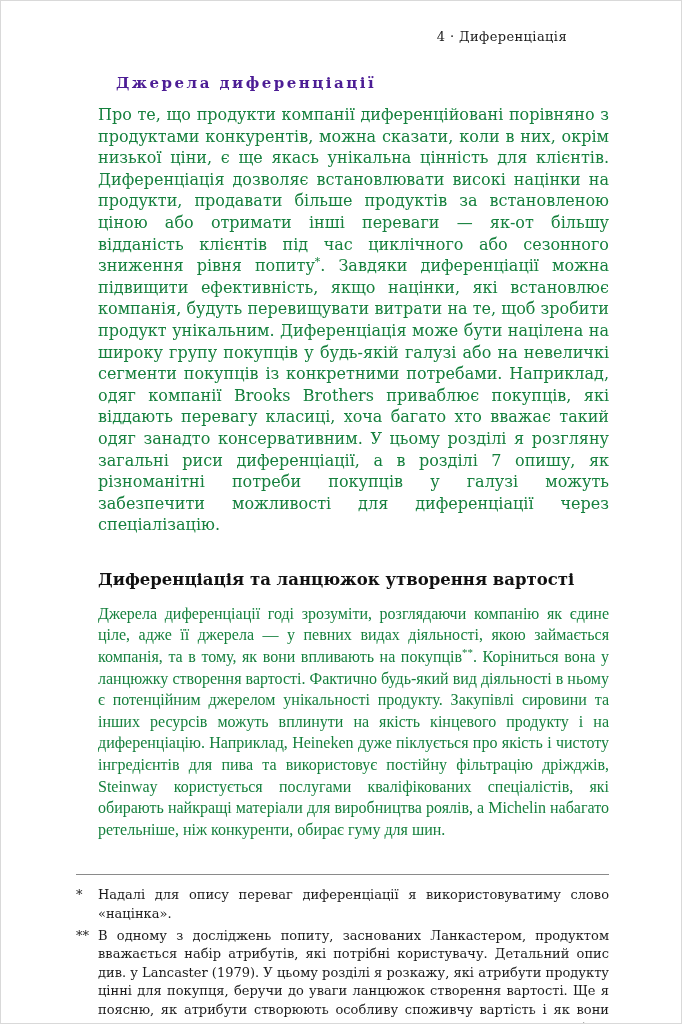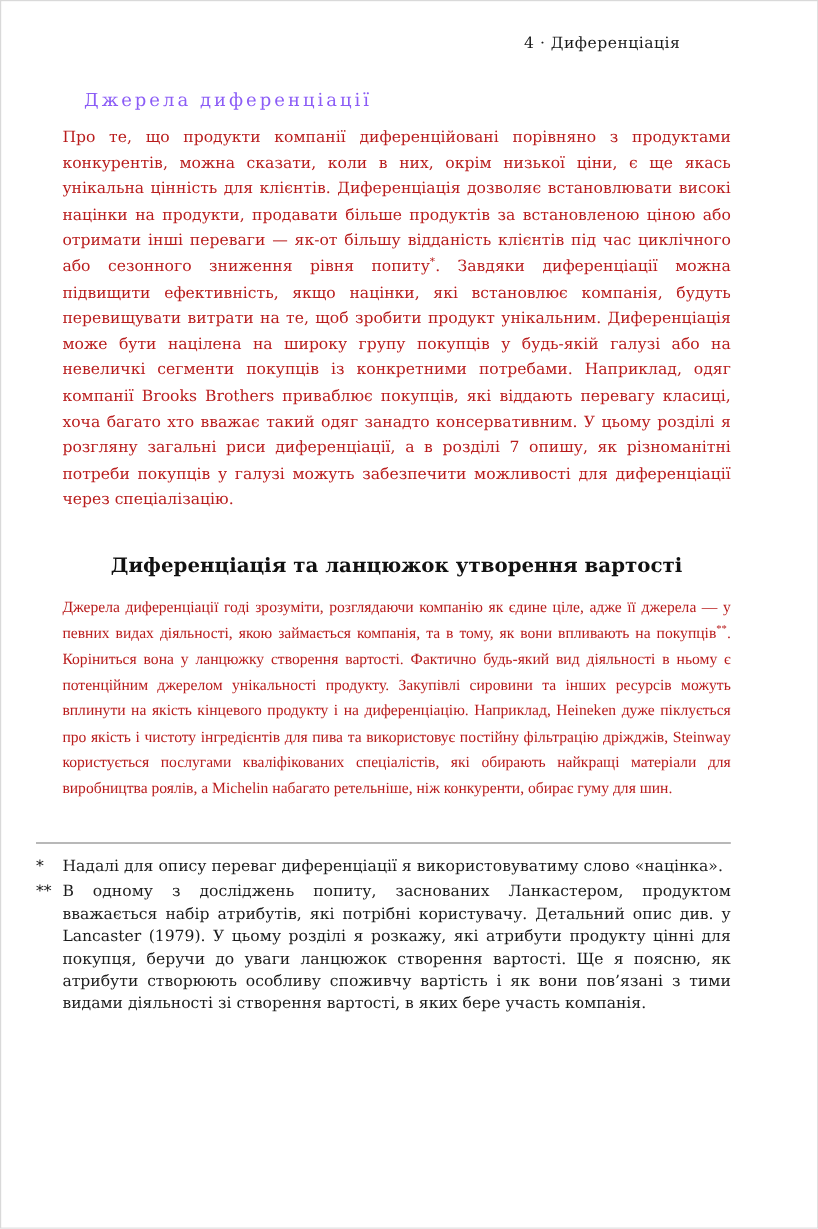--- a/index.html
+++ b/index.html
@@ -7,57 +7,56 @@
     padding: 0;
     background: #ffffff;
   }
   .page {
     position: relative;
     width: 682px;
     height: 1024px;
     box-sizing: border-box;
     background: #ffffff;
     border: 1px solid #d9d9d9;
-    padding: 28px 72px 0 51px;
+    padding: 28px 72px 0 97px;
     font-family: "DejaVu Serif", "Liberation Serif", serif;
     color: #1b1b1b;
     overflow: hidden;
   }
   .running-head {
     text-align: right;
     padding-right: 42px;
     font-size: 13px;
     letter-spacing: 0.4px;
     color: #1b1b1b;
   }
   .section-title {
     margin: 30px 0 0 18px;
     font-size: 15px;
-    font-weight: normal;
+    font-weight: bold;
     letter-spacing: 2.5px;
-    color: #8b5cf6;
+    color: #4c1d95;
   }
   .body-para {
     margin: 12px 0 0 0;
-    font-size: 13px;
+    font-size: 16px;
     line-height: 21.6px;
     text-align: justify;
-    color: #b91c1c;
+    color: #15803d;
   }
   .body-para sup {
     font-size: 68%;
     line-height: 0;
     vertical-align: super;
   }
   .subheading {
     margin: 34px 0 0 0;
     font-size: 16.5px;
     font-weight: bold;
     color: #111;
-    text-align: center;
   }
   .subheading + .body-para {
     margin-top: 14px;
     font-family: Liberation Serif, serif;
   }
   .footnotes {
     margin-top: 34px;
     margin-left: -22px;
     padding-left: 22px;
     border-top: 1px solid #8a8a8a;

